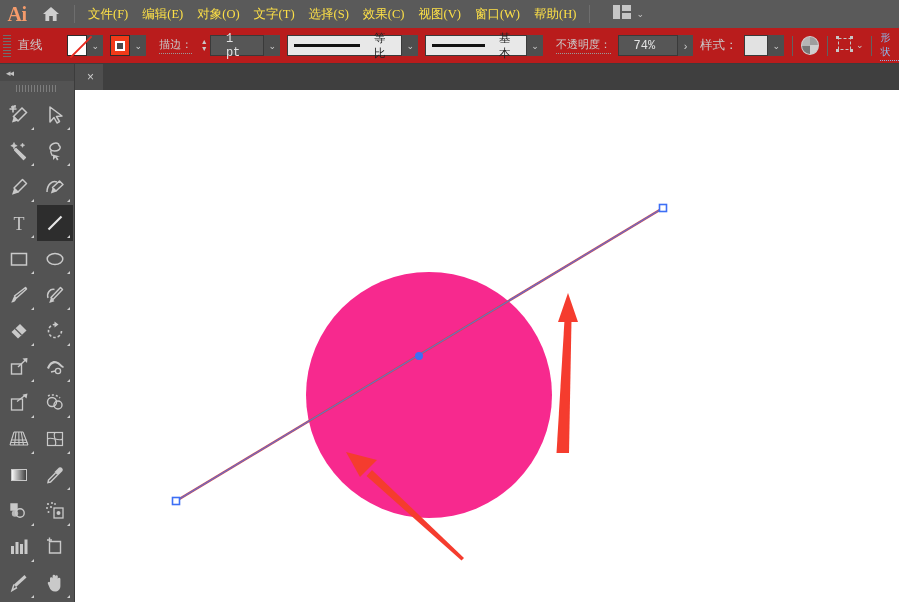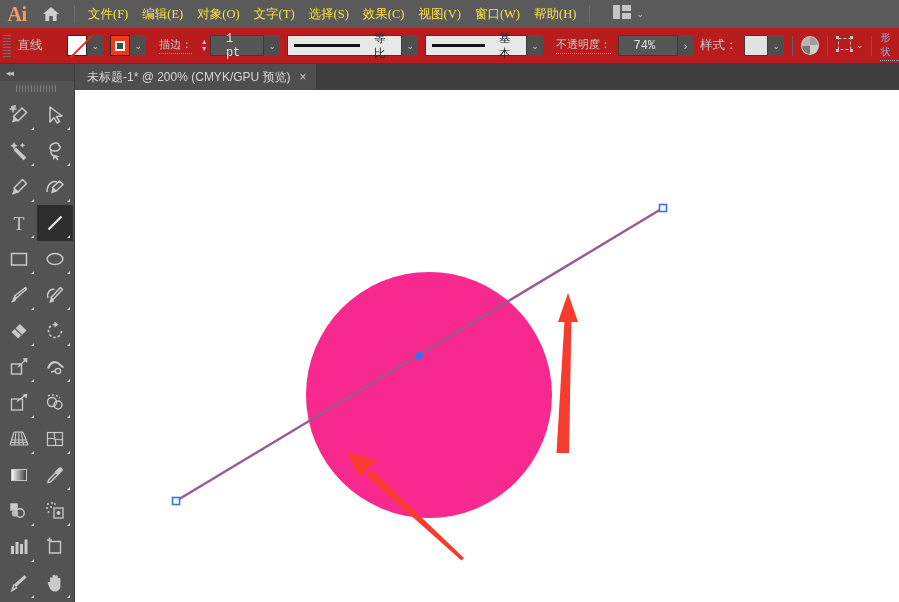--- a/index.html
+++ b/index.html
@@ -269,21 +269,20 @@
       </span>
       <span class="chev">⌄</span>
     </div>
 
     <div class="cb-sep"></div>
     <div class="shape-link">形状</div>
   </div>
 
   <div class="tabbar">
     <div class="tab">
-      <span>未标题-1* @ 200% (CMYK/GPU 预览)</span>
       <span class="tab-close">×</span>
     </div>
   </div>
 
   <div class="toolpanel">
     <div class="tp-head">◂◂</div>
     <div class="tp-grip">
         <i></i>
       </div>
 

